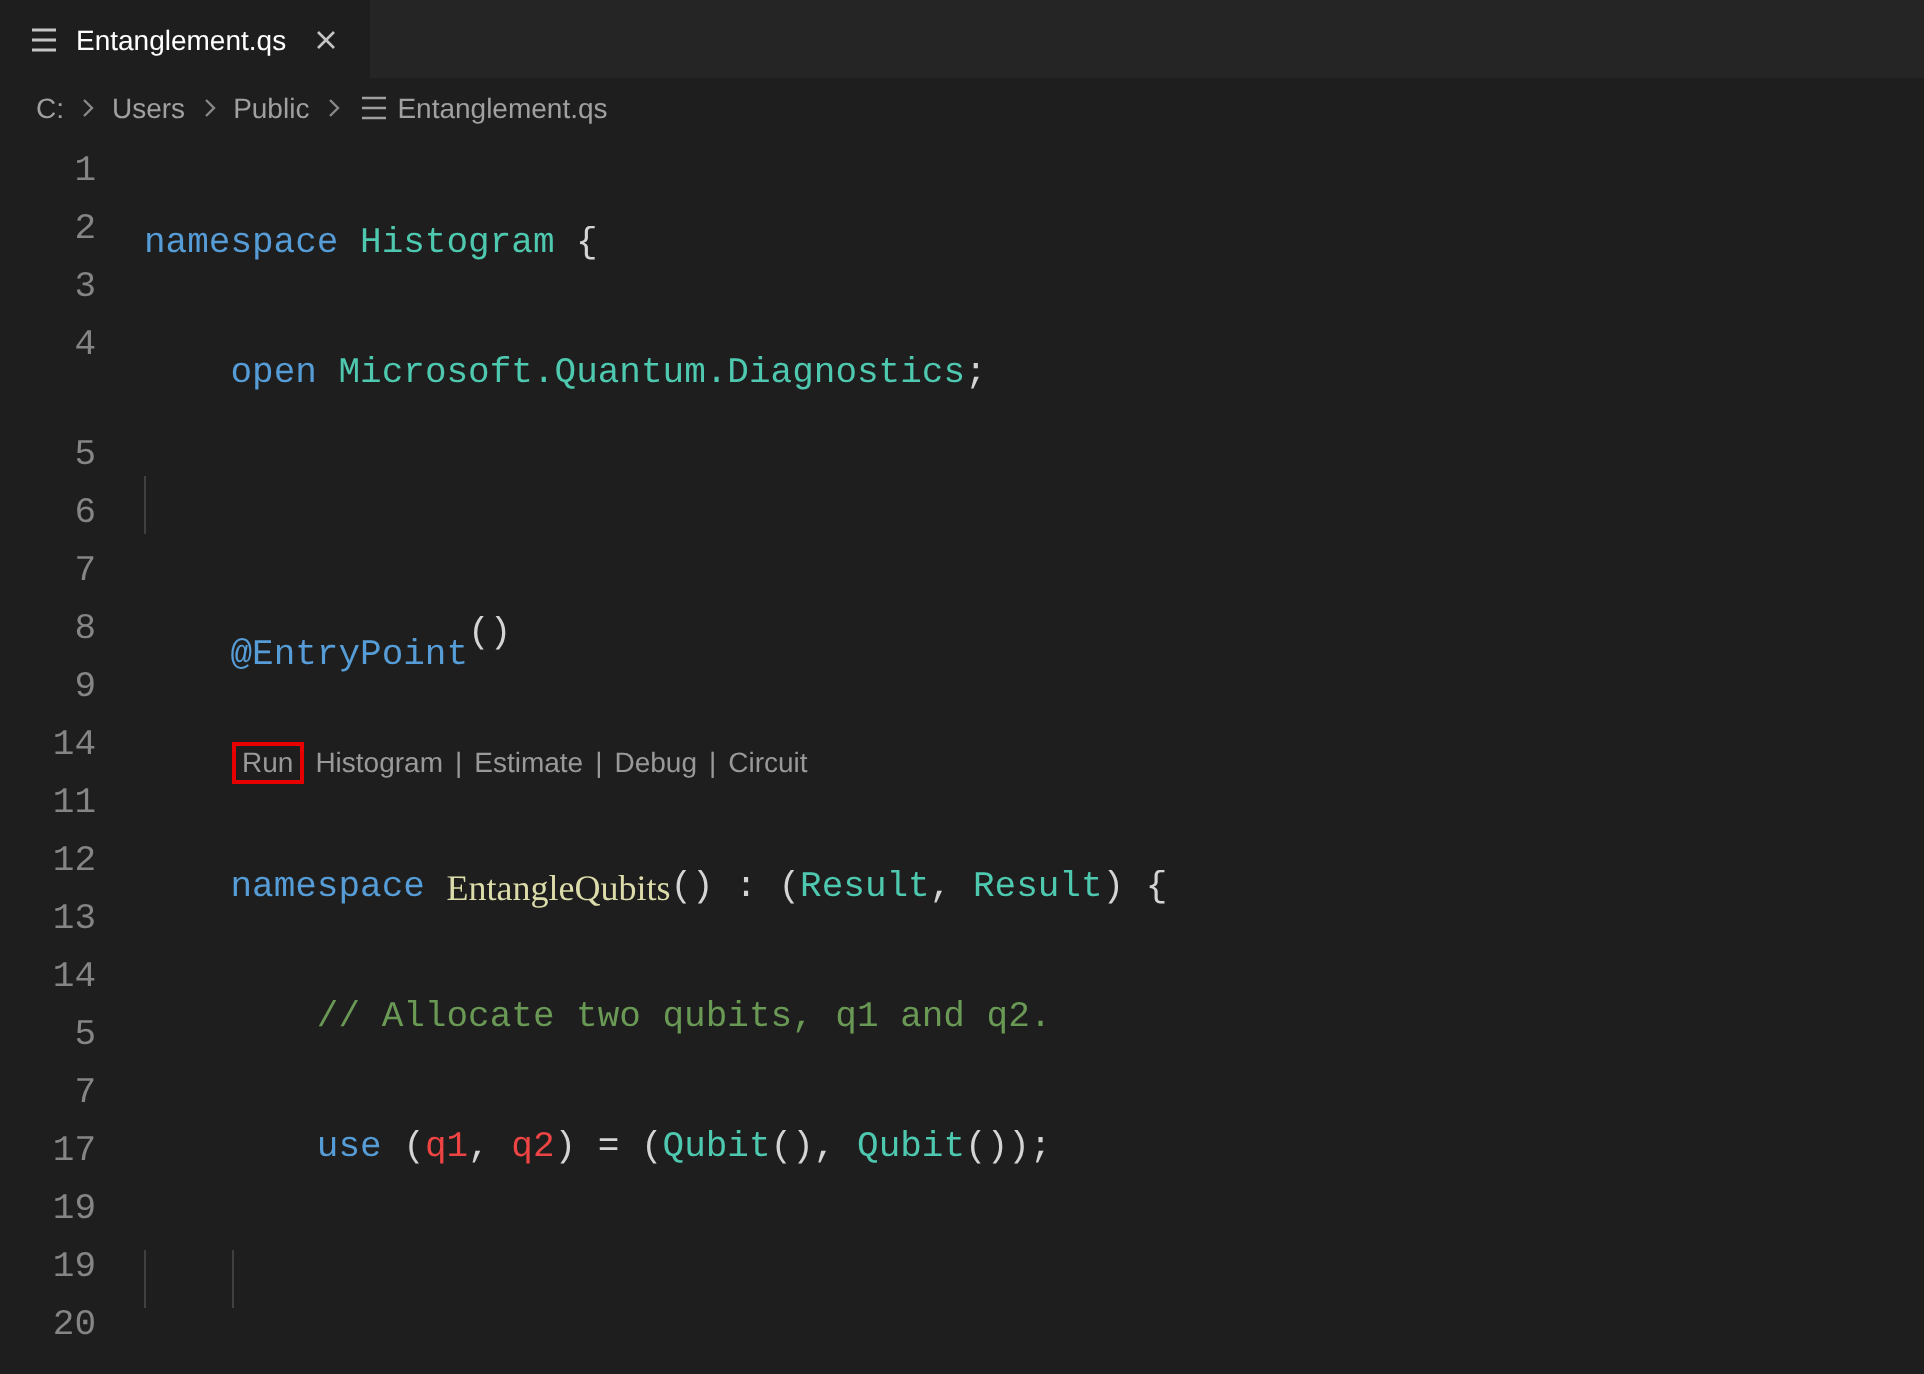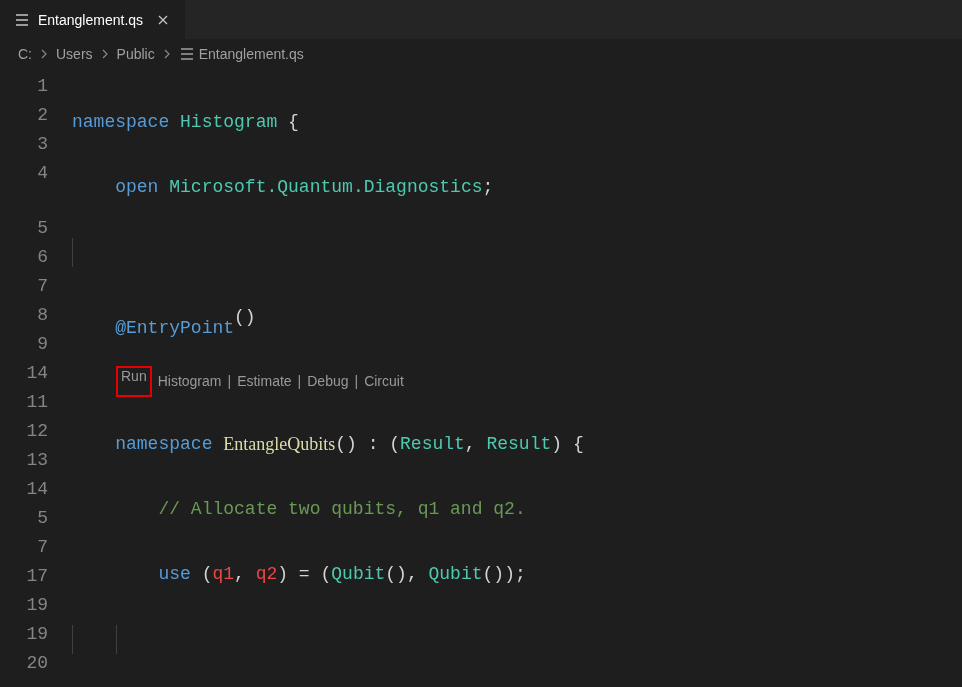--- a/index.html
+++ b/index.html
@@ -107,21 +107,21 @@
     }
     .codelens-item {
       cursor: pointer;
     }
     .codelens-sep {
       margin: 0 6px;
       color: #999999;
     }
     .codelens-highlight {
       border: 2px solid #e60000;
-      padding: 0 3px 11px 3px;
+      padding: 0 3px 1px 3px;
       color: #999999;
     }
     .indent-guide {
       border-left: 1px solid #404040;
       display: inline-block;
       height: 100%;
       margin-right: 0;
     }
     .kw { color: #569cd6; }
     .ty { color: #4ec9b0; }

